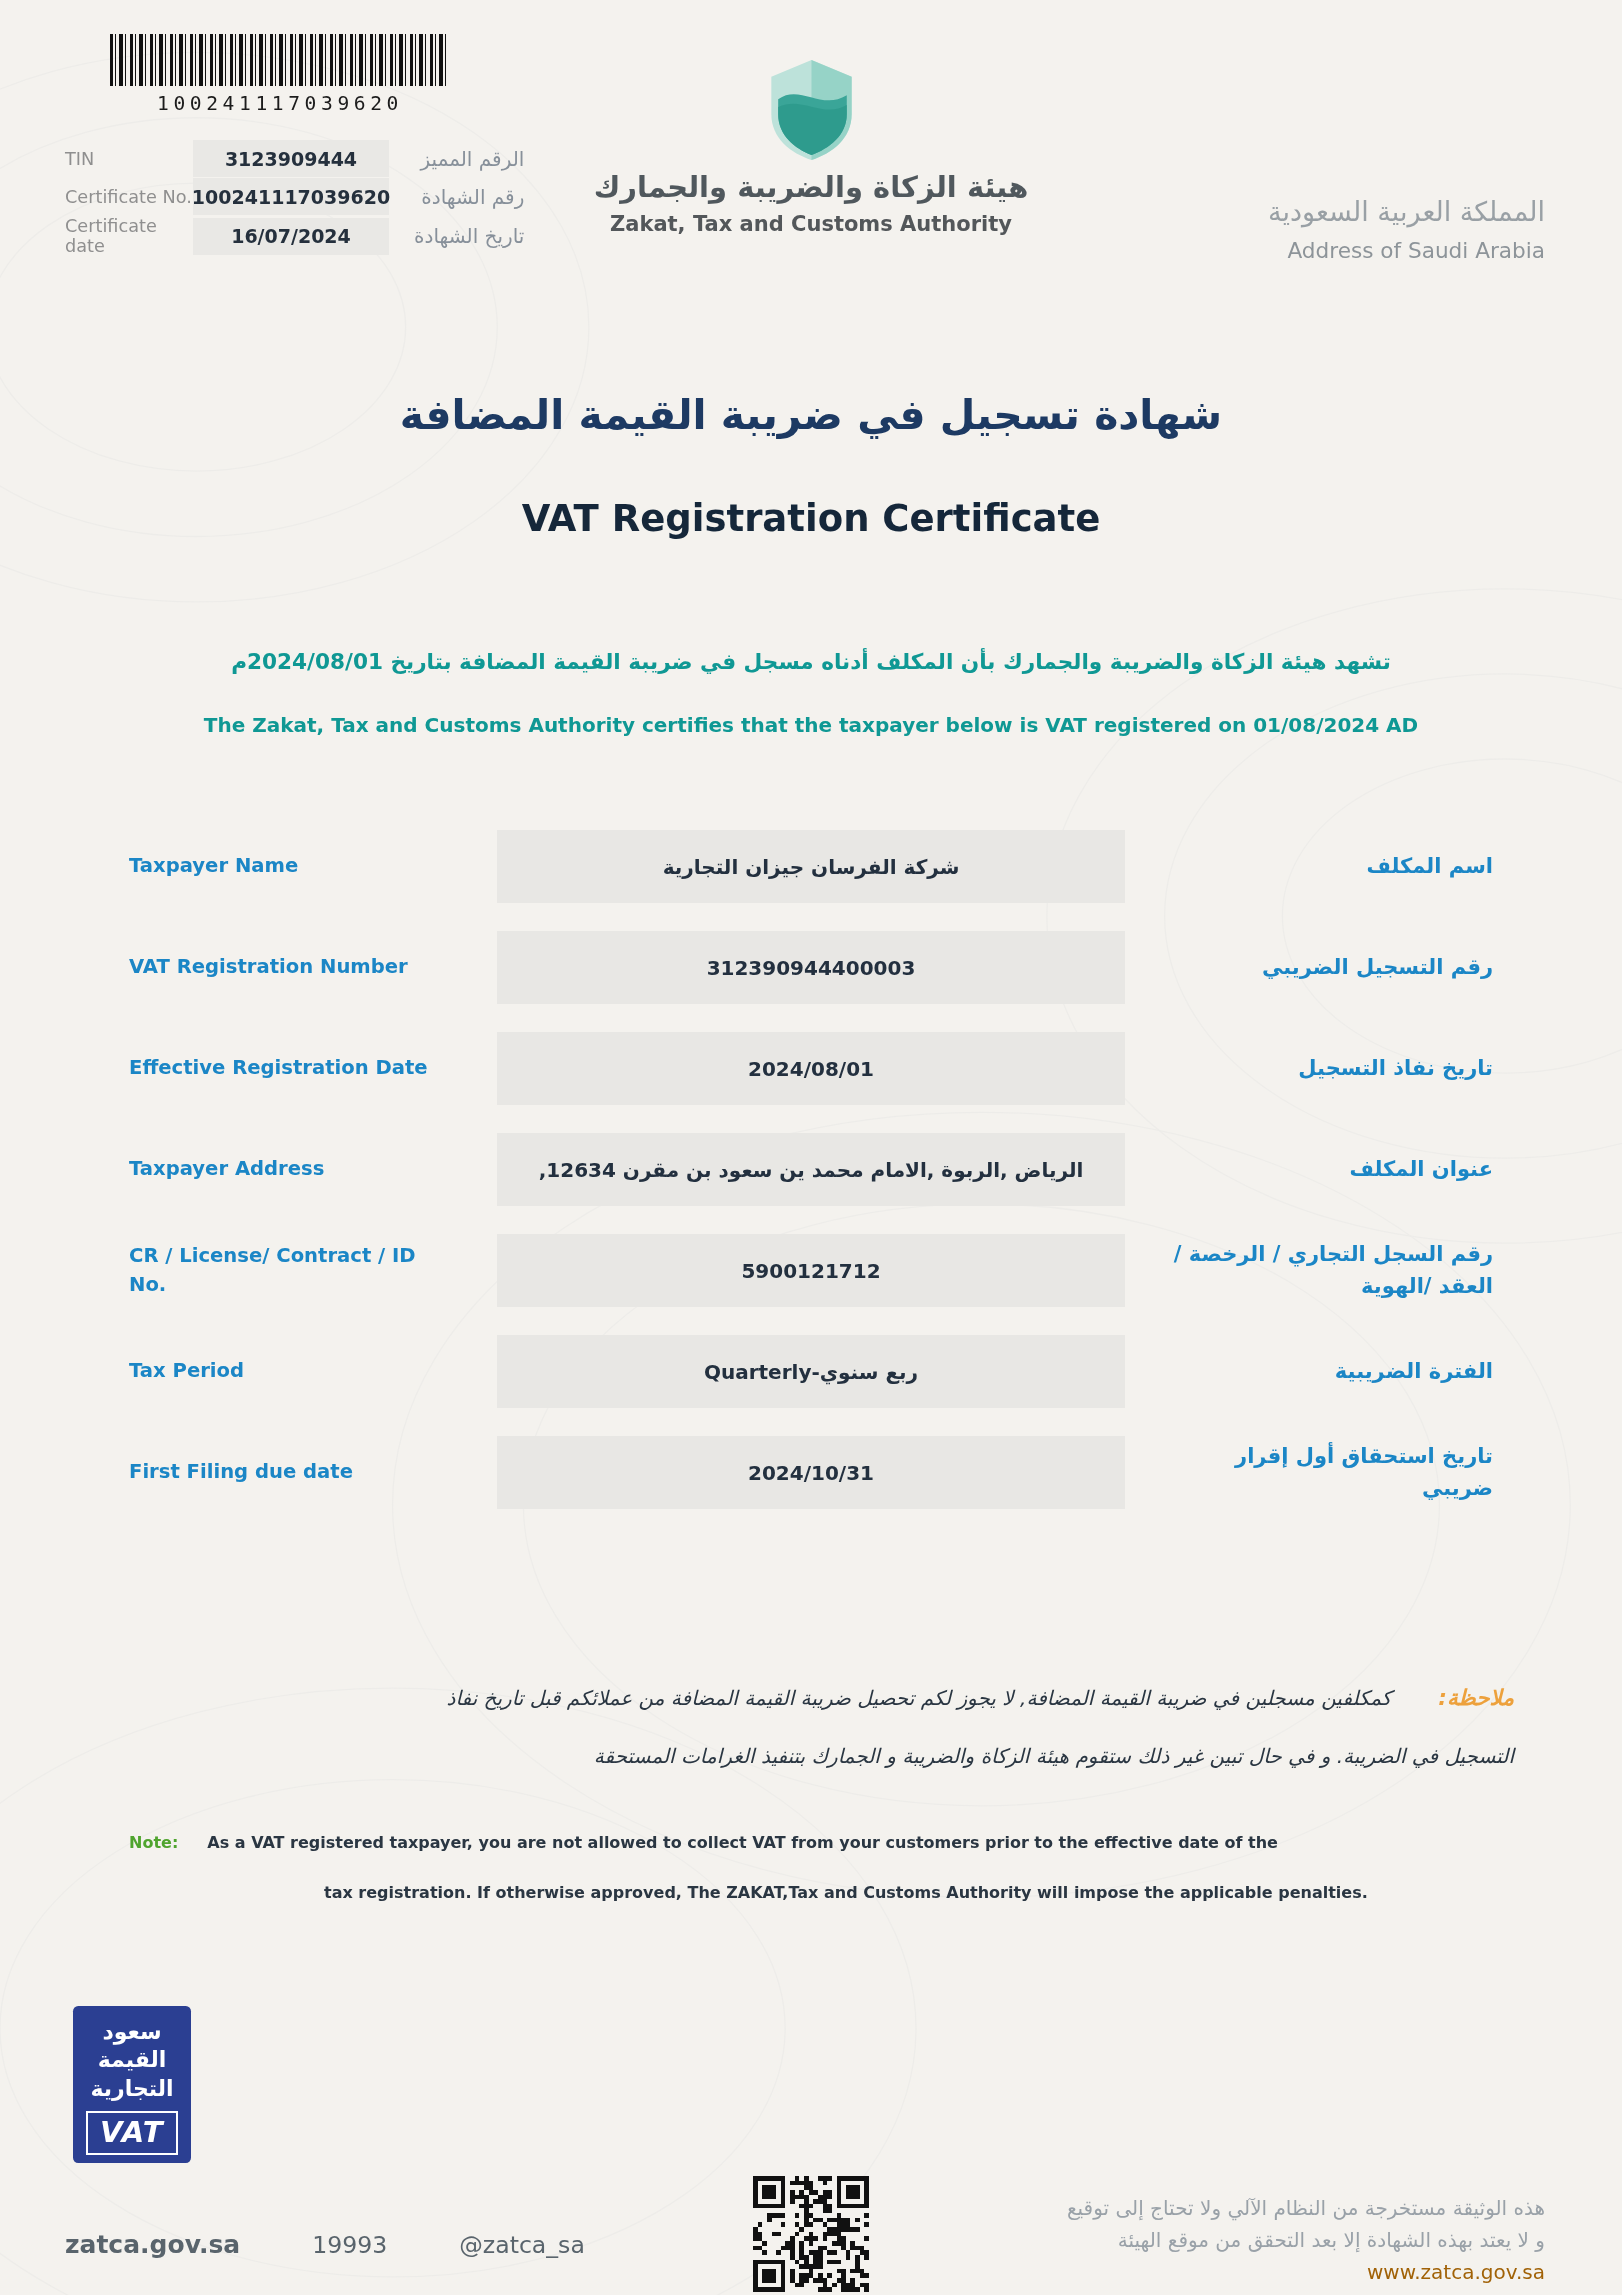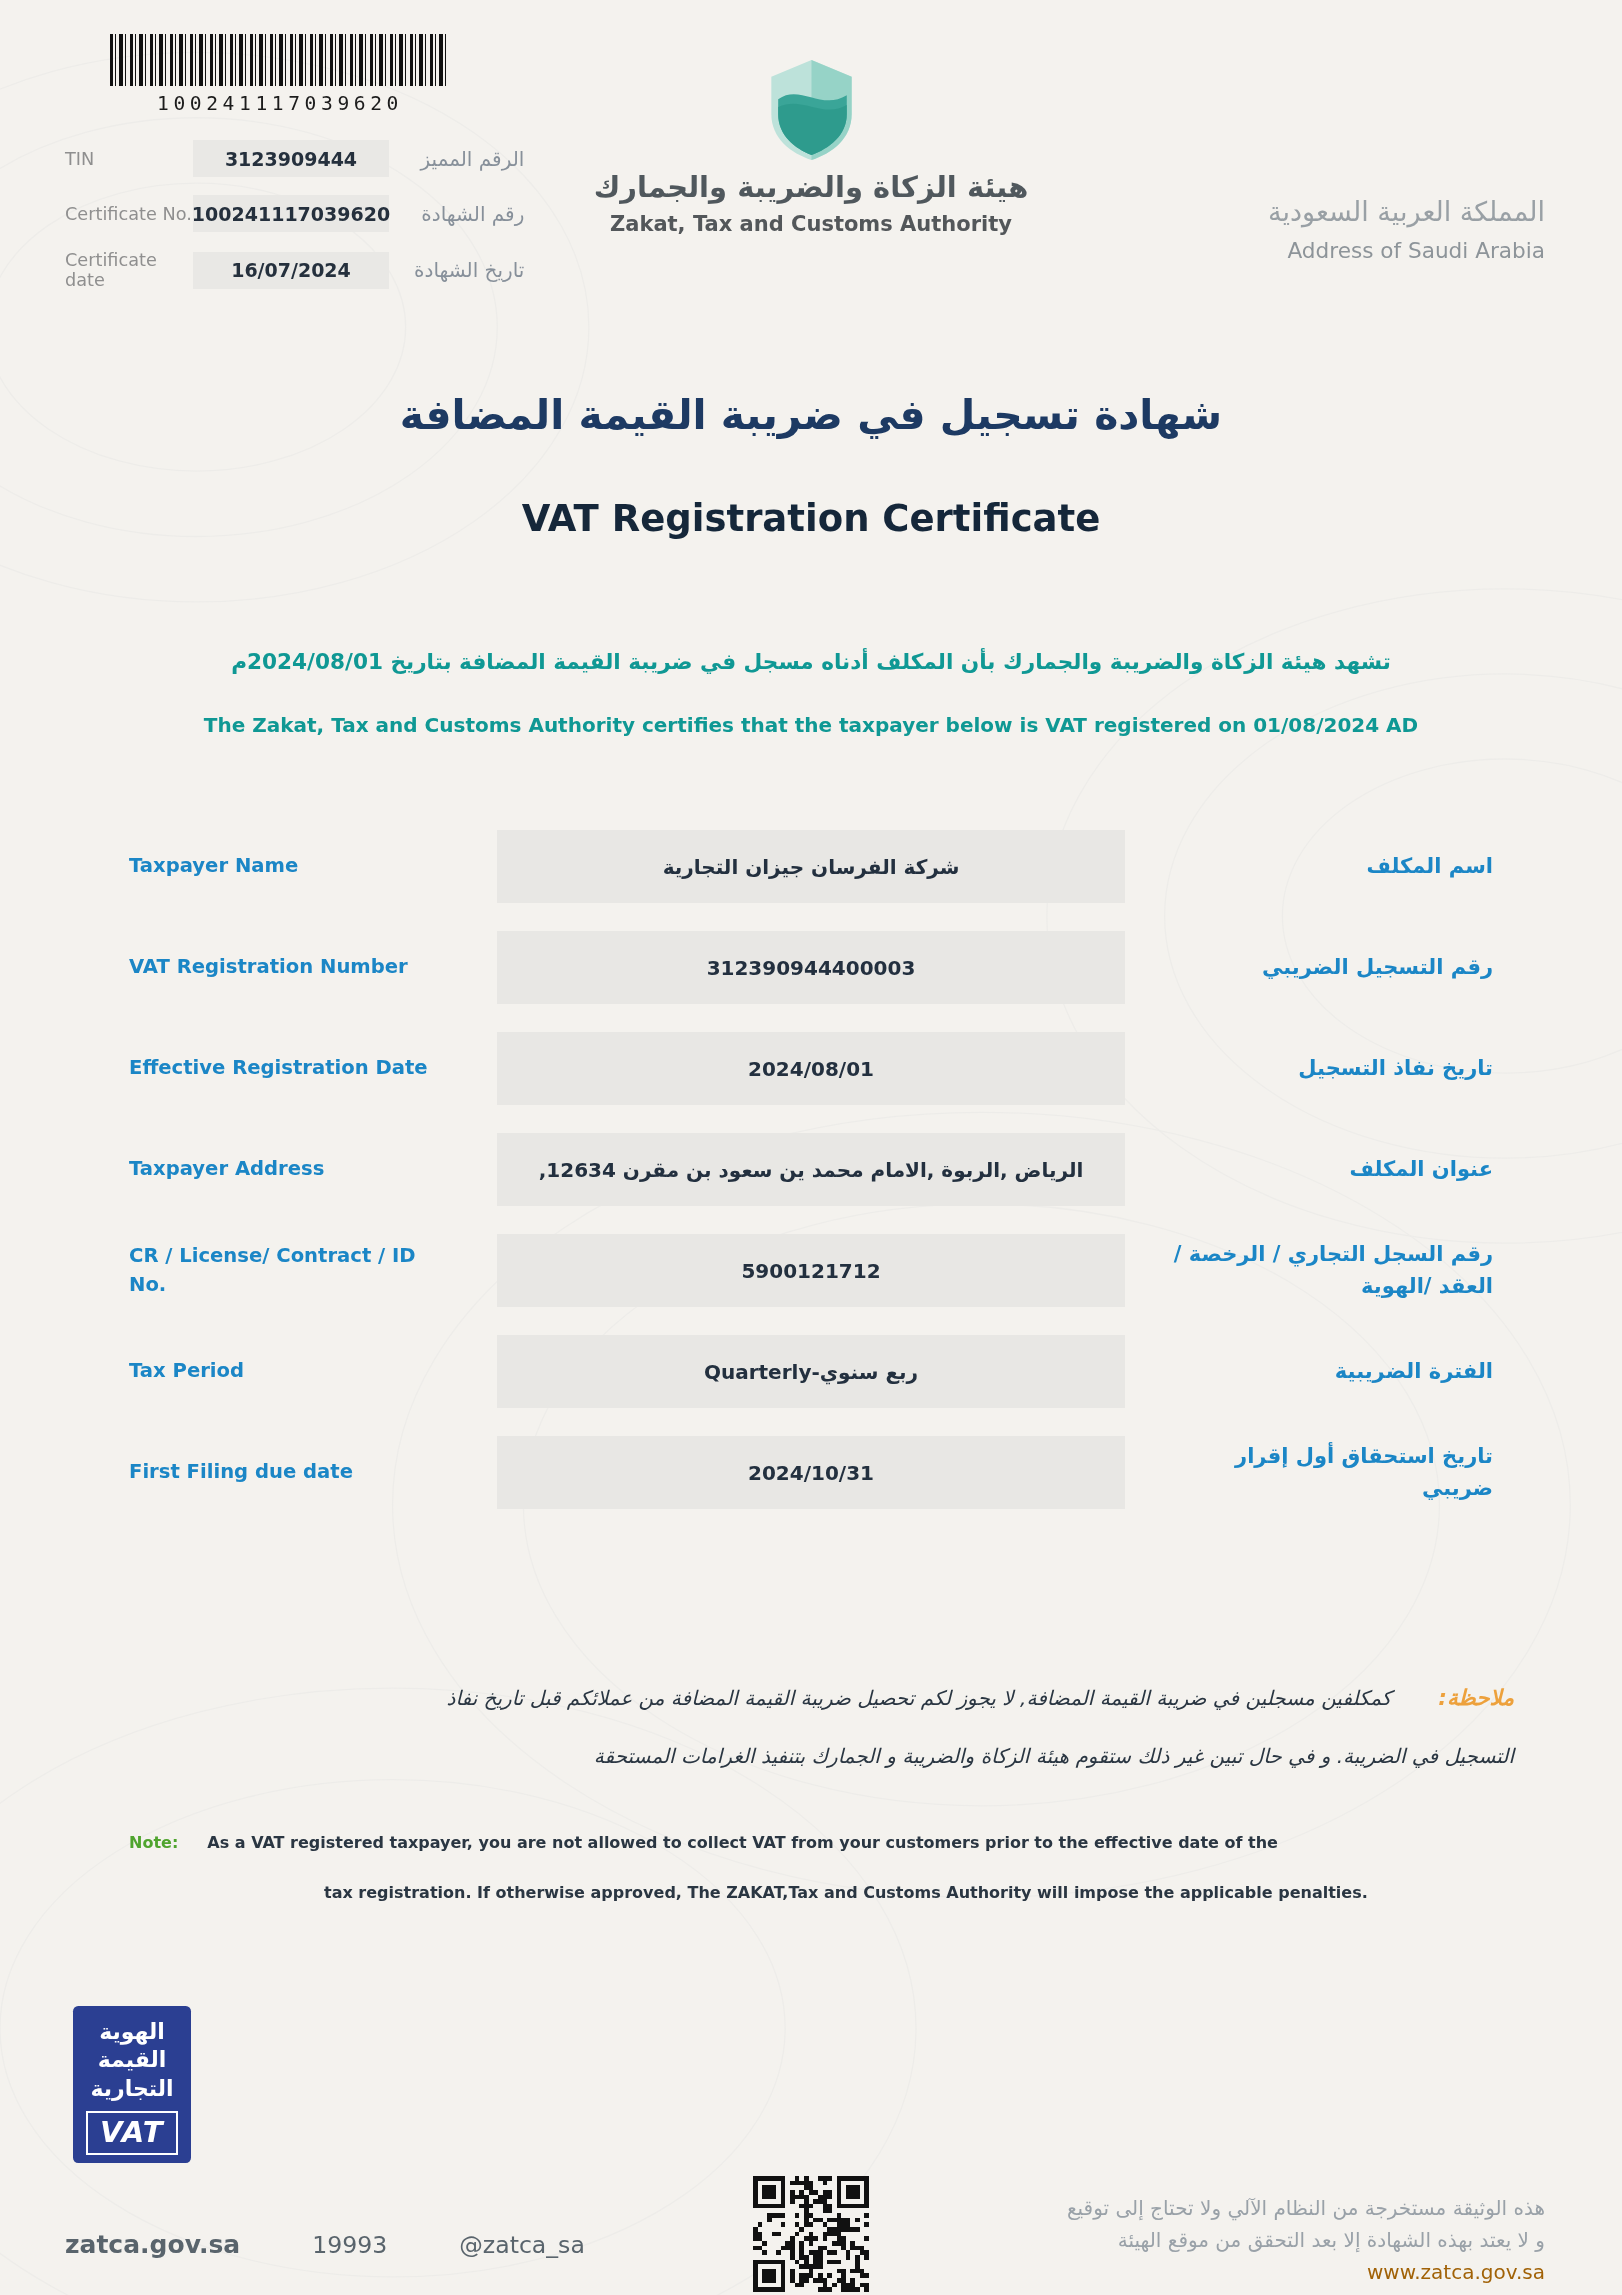--- a/index.html
+++ b/index.html
@@ -20,21 +20,21 @@
       #111 0 2.6px, transparent 2.6px 4.6px,
       #111 4.6px 5.9px, transparent 5.9px 9.2px,
       #111 9.2px 13px, transparent 13px 15px,
       #111 15px 16.4px, transparent 16.4px 20px);
   }
   .barcode-number {
     position:absolute; left:110px; top:92px; width:340px;
     text-align:center; font-family:"DejaVu Sans Mono", monospace;
     font-size:19.6px; letter-spacing:4.6px; color:#1c1c1c;
   }
-  .meta-block { position:absolute; left:65px; top:140px; display:flex; flex-direction:column; gap:18px; }
+  .meta-block { position:absolute; left:65px; top:140px; display:flex; flex-direction:column; gap:1px; }
   .meta-row { display:grid; grid-template-columns:128px 196px auto; align-items:center; height:37px; }
   .meta-label-en { font-size:17.7px; color:#8f8f8f; }
   .meta-value {
     width:196px; height:37px; background:#e9e8e5;
     display:flex; align-items:center; justify-content:center;
     font-size:19px; font-weight:bold; color:#25303d;
   }
   .meta-label-ar { margin-right:0; margin-left:0; padding-left:25px; font-size:20px; color:#87909a; }
 
   .logo-block { position:absolute; left:50%; top:56px; transform:translateX(-50%); width:497px; text-align:center; }
@@ -215,21 +215,21 @@
 
 <div class="note-en">
   <div class="note-en-line1">
     <span class="note-en-label">Note:</span>
     <span>As a VAT registered taxpayer, you are not allowed to collect VAT from your customers prior to the effective date of the</span>
   </div>
   <div class="note-en-line2">tax registration. If otherwise approved, The ZAKAT,Tax and Customs Authority will impose the applicable penalties.</div>
 </div>
 
 <div class="vat-logo">
-  <div class="vat-logo-line" dir="rtl">الهوية</div>
+  <div class="vat-logo-line" dir="rtl">سعود</div>
   <div class="vat-logo-line" dir="rtl">القيمة</div>
   <div class="vat-logo-line" dir="rtl">التجارية</div>
   <div class="vat-logo-vat">VAT</div>
 </div>
 
 <div class="footer-left">
   <span class="footer-website">zatca.gov.sa</span>
   <span class="footer-phone">19993</span>
   <span class="footer-social">@zatca_sa</span>
 </div>

